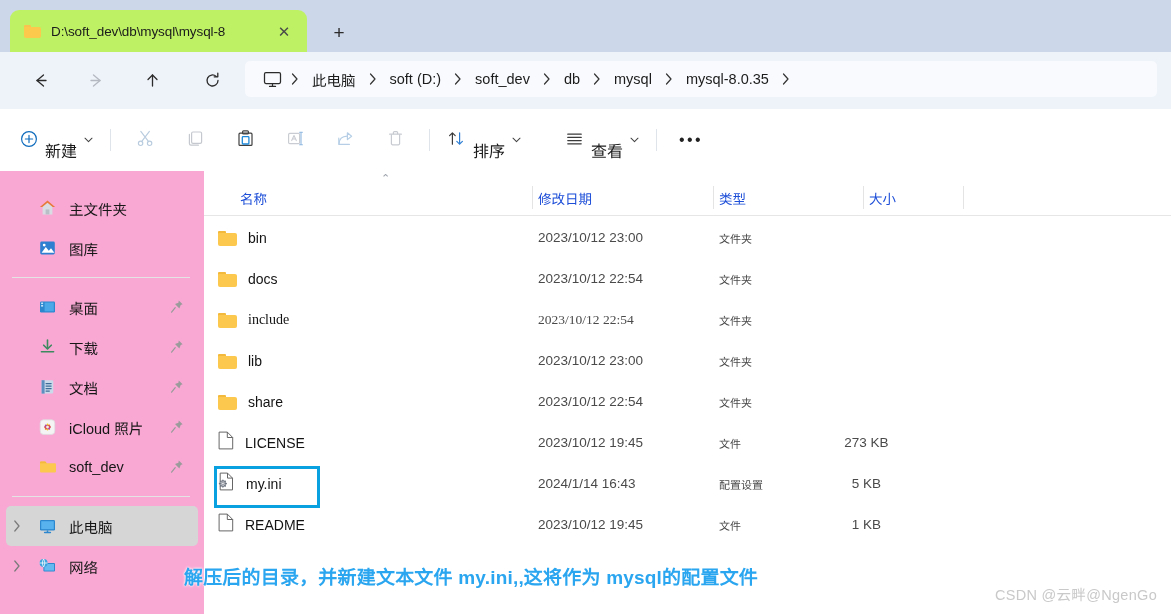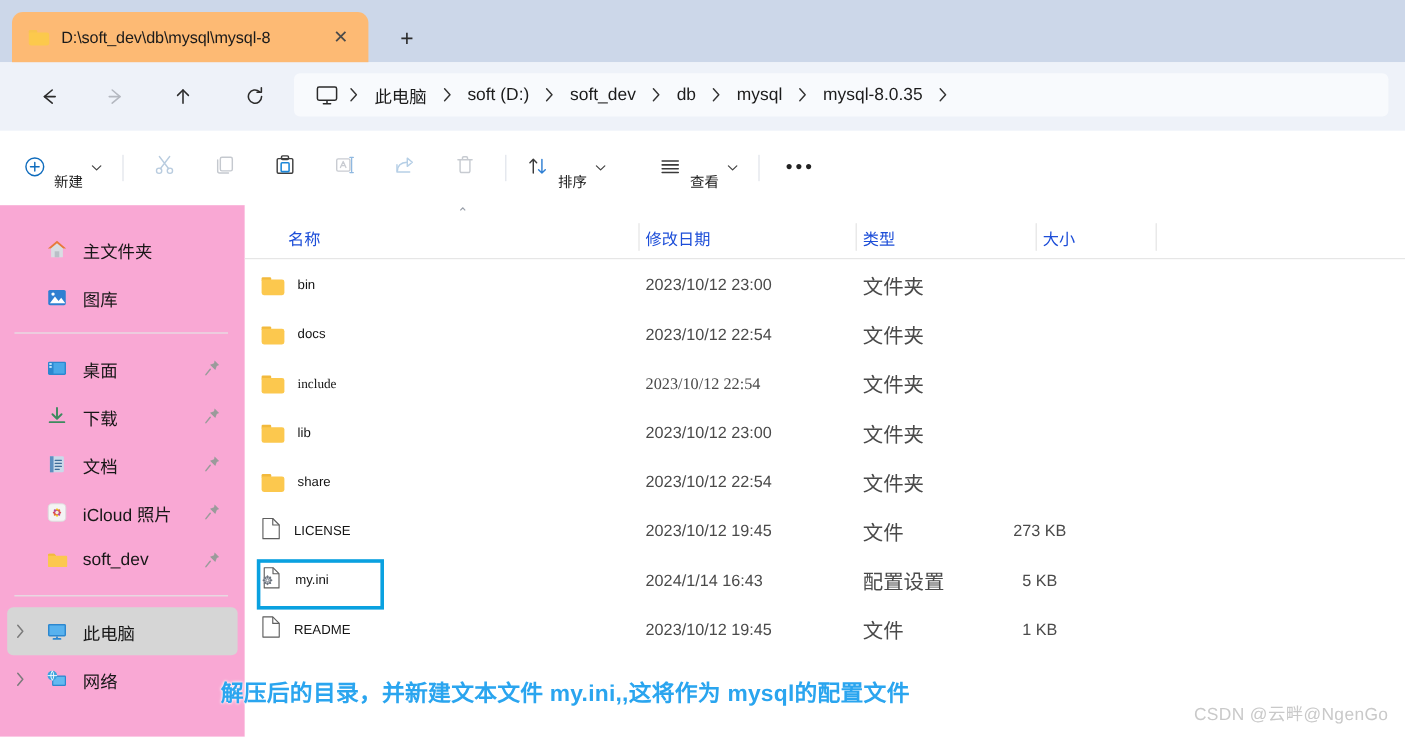--- a/index.html
+++ b/index.html
@@ -12,21 +12,21 @@
   }
   #app { position: relative; width: 1171px; height: 614px; background: #fff; }
 
   
   .titlebar {
     position: absolute; left: 0; top: 0; width: 1171px; height: 52px;
     background: #ccd7e9;
   }
   .tab {
     position: absolute; left: 10px; top: 10px; width: 297px; height: 42px;
-    background: #fdba74;
+    background: #bef264;
     border-radius: 9px 9px 0 0;
     display: flex; align-items: center;
   }
   .tab-folder-icon {
     width: 17px; height: 14px; margin-left: 14px; flex: 0 0 auto;
     position: relative;
   }
   .tab-folder-icon::before {
     content: ""; position: absolute; left: 0; top: 1px; width: 7px; height: 3px;
     background: #f8c44f; border-radius: 1px 1px 0 0;
@@ -81,21 +81,21 @@
   
   .cmdbar {
     position: absolute; left: 0; top: 109px; width: 1171px; height: 62px;
     background: #ffffff;
     display: flex; align-items: center;
   }
   .cmd-item {
     height: 36px; display: flex; align-items: center;
     padding: 0 8px; border-radius: 5px; color: #1b1b1b; font-size: 14px;
   }
-  .cmd-label { margin-left: 7px; font-size: 12px; margin-top: 20px; }
+  .cmd-label { margin-left: 7px; font-size: 16px; margin-top: 20px; }
   .cmd-chev { margin-left: 7px; color: #555; font-size: 9px; }
   .cmd-sep {
     width: 1px; height: 22px; background: #dfe3ea; margin: 0 9px;
   }
   .icon-btn {
     width: 36px; height: 36px; border-radius: 5px;
     display: flex; align-items: center; justify-content: center;
     margin: 0 7px;
   }
   .ellipsis {
@@ -151,28 +151,28 @@
   }
 
   .row {
     position: absolute; left: 0; width: 967px; height: 41px;
     display: flex; align-items: center;
   }
   .cell-name {
     position: absolute; left: 14px; display: flex; align-items: center;
   }
   .name-text {
-    margin-left: 11px; font-size: 11px; color: #131313; white-space: nowrap;
+    margin-left: 11px; font-size: 14px; color: #131313; white-space: nowrap;
   }
   .cell-date {
     position: absolute; left: 334px; font-size: 13.5px; color: #4a4a4a;
     white-space: nowrap;
   }
   .cell-type {
-    position: absolute; left: 515px; font-size: 17px; color: #4a4a4a;
+    position: absolute; left: 515px; font-size: 11px; color: #4a4a4a;
     white-space: nowrap;
   }
   .cell-size {
     position: absolute; left: 565px; width: 195px; text-align: center;
     font-size: 13.5px; color: #4a4a4a; white-space: nowrap;
   }
 
   
   .fico { position: relative; width: 19px; height: 16px; flex: 0 0 auto; }
   .fico::before {

